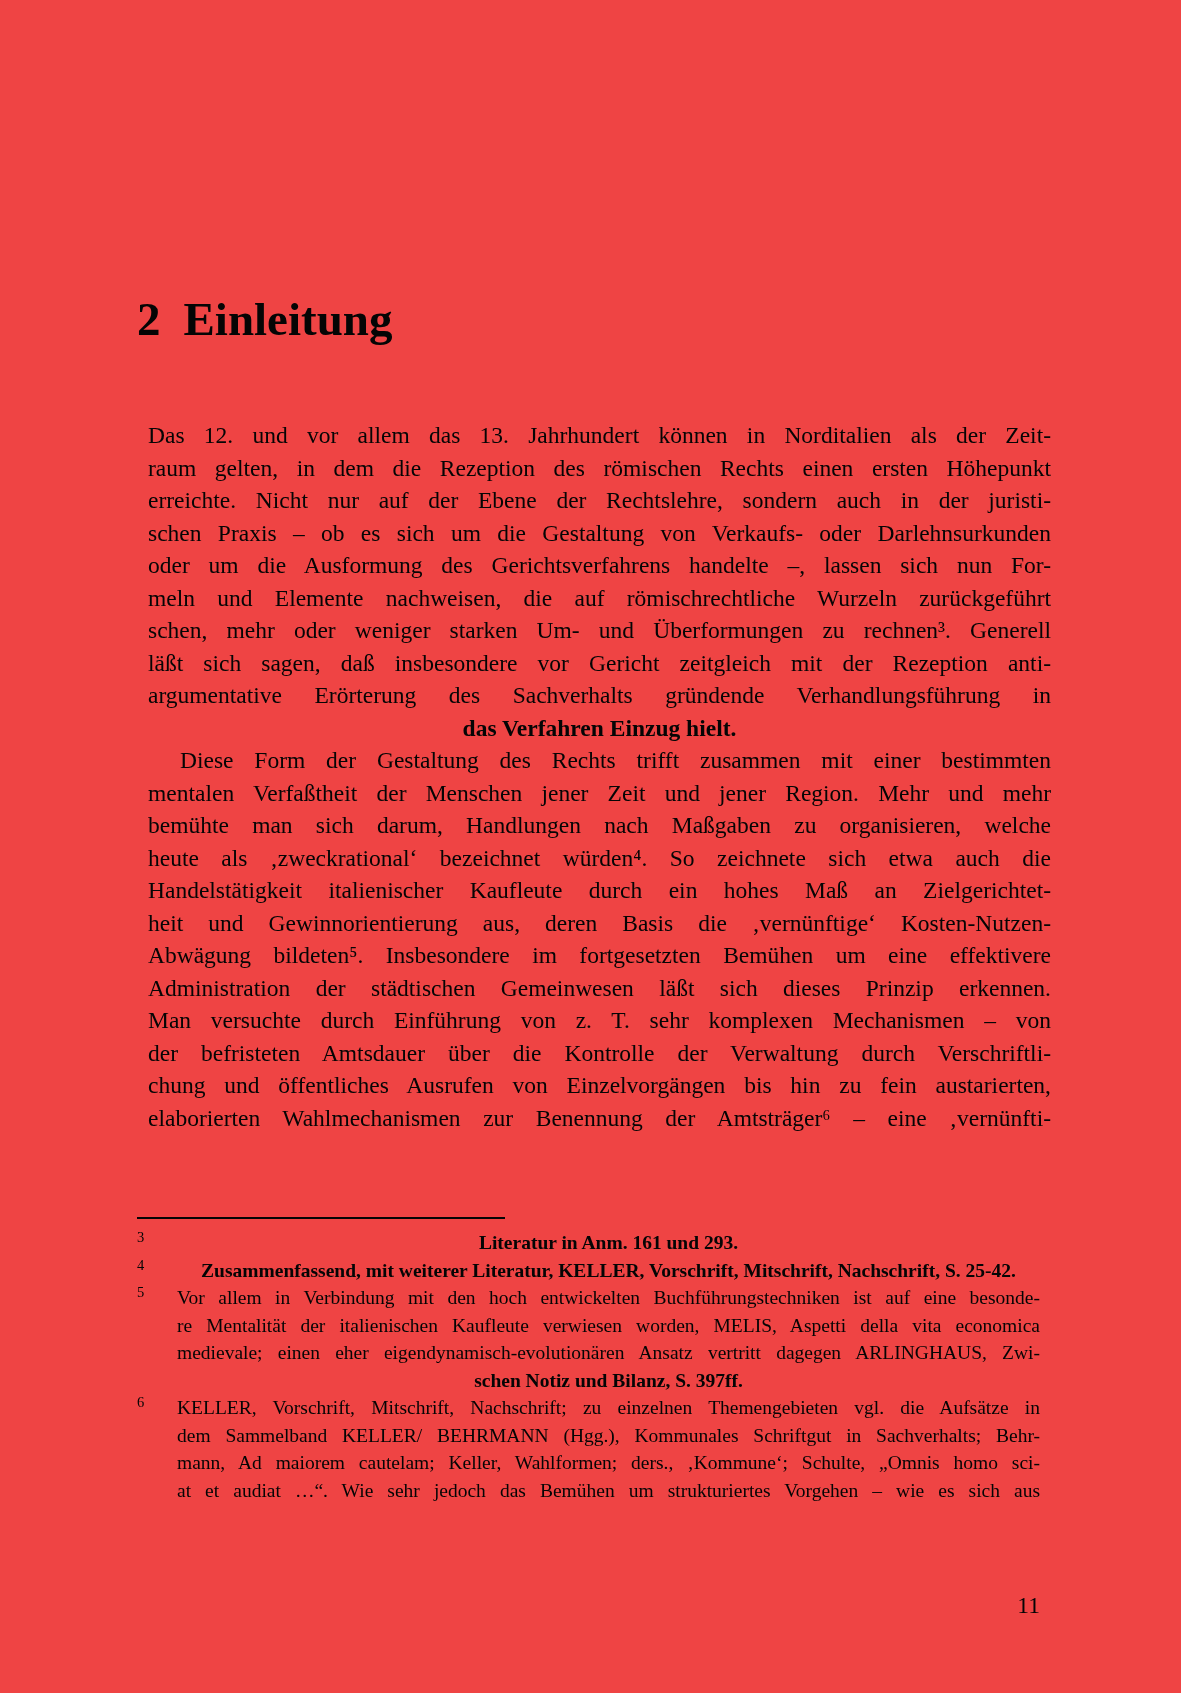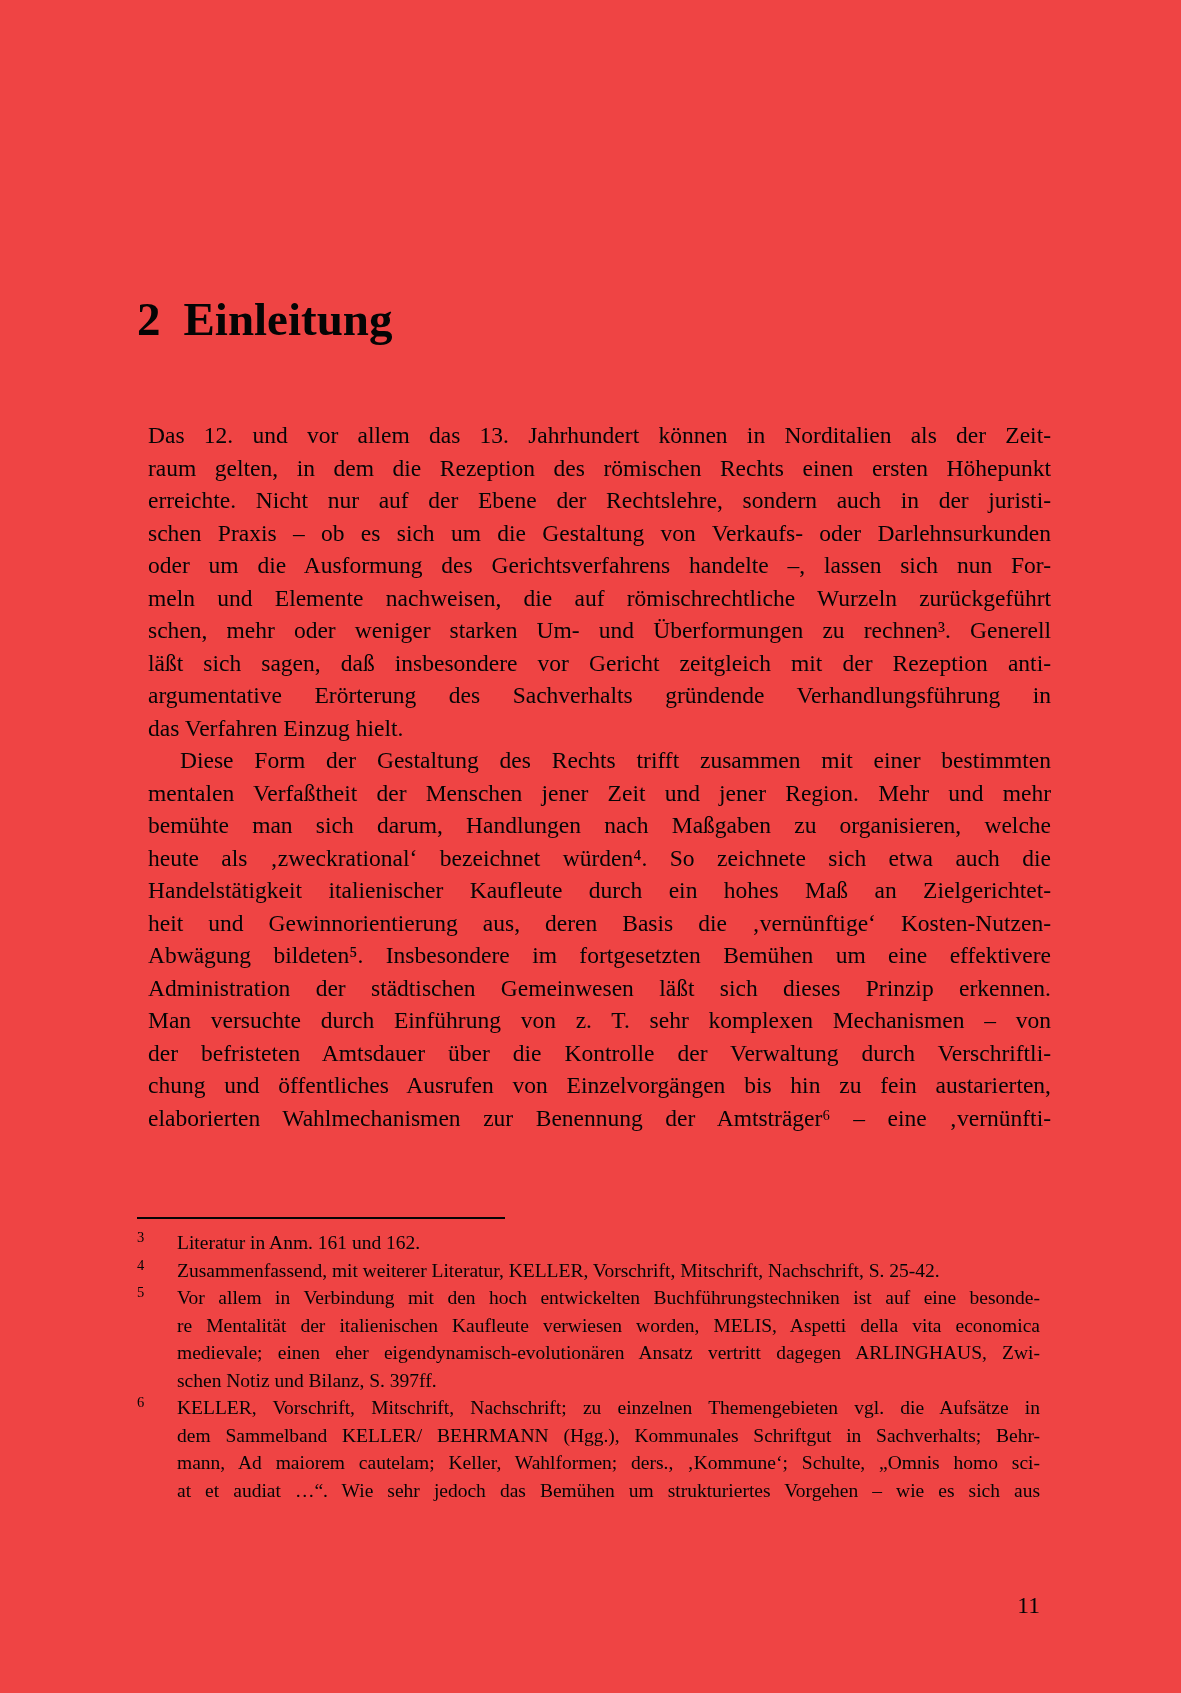--- a/index.html
+++ b/index.html
@@ -17,21 +17,21 @@
     font-size:47px;font-weight:bold;line-height:1.1;
     white-space:nowrap;
   }
   .heading .chnum{display:inline-block;margin-right:23px;}
   .bodytext{
     position:absolute;left:148px;top:399px;width:903px;
     font-size:23.5px;line-height:32.5px;margin-top:20px;
   }
   .line{width:903px;}
   .line.j{text-align:justify;text-align-last:justify;}
-  .line.last{text-align:left;}
+  .line.last{text-align:center;font-weight:bold;}
   .para2 .line.indent{ text-indent:32px; }
   .fnrule{
     position:absolute;left:137px;top:1217px;
     width:368px;height:2px;background:#050505;
   }
   .footnotes{
     position:absolute;left:137px;top:1229px;width:903px;
     font-size:19.5px;line-height:27.5px;
   }
   .footnote{display:flex;}
@@ -86,21 +86,21 @@
     </div>
   </div>
 
   <div class="fnrule"></div>
 
   <div class="footnotes">
 
     <div class="footnote">
       <div class="fnum"><span>3</span></div>
       <div class="ftext">
-        <div class="line last">Literatur in Anm. 161 und 162.</div>
+        <div class="line last">Literatur in Anm. 161 und 293.</div>
       </div>
     </div>
 
     <div class="footnote">
       <div class="fnum"><span>4</span></div>
       <div class="ftext">
         <div class="line last">Zusammenfassend, mit weiterer Literatur, KELLER, Vorschrift, Mitschrift, Nachschrift, S. 25-42.</div>
       </div>
     </div>
 

